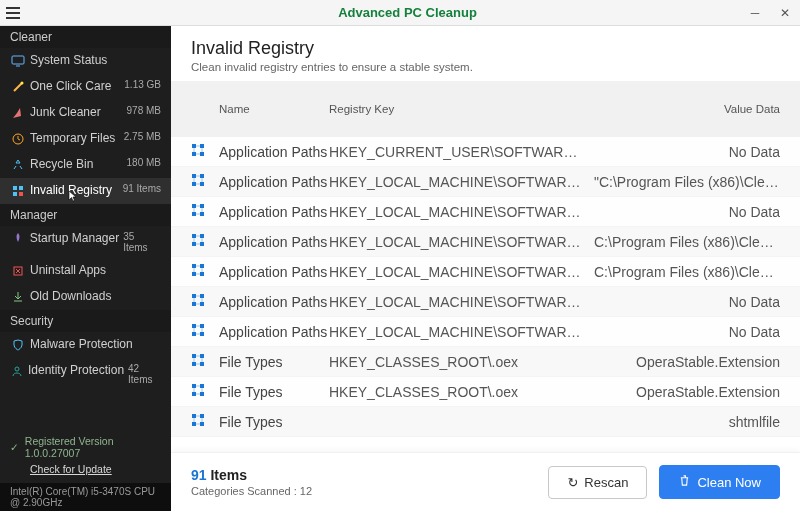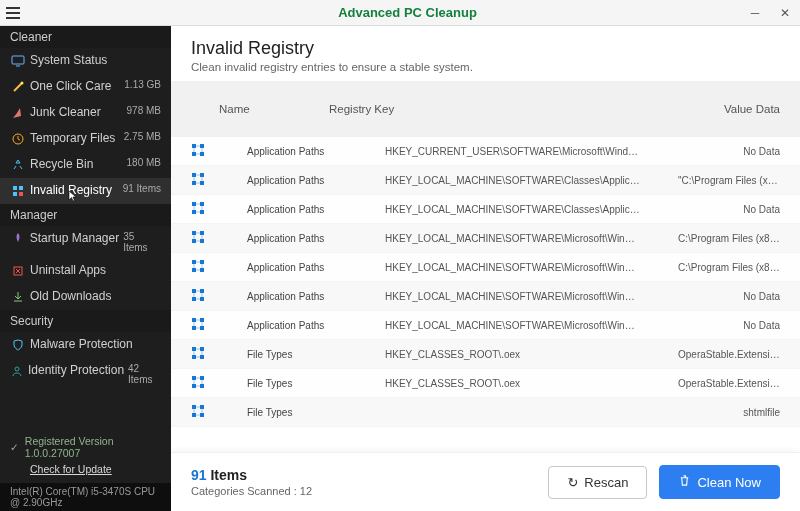--- a/index.html
+++ b/index.html
@@ -32,21 +32,21 @@
   .main-header h1 { font-size:18px; font-weight:400; color:#222; }
   .main-header .sub { font-size:11.5px; color:#666; margin-top:2px; }
   
   .grid-head { display:flex; background:#f1f1f1; padding:22px 20px; font-size:11.5px; color:#555; }
   .col-icon { width:28px; }
   .col-name { width:110px; }
   .col-key { width:265px; }
   .col-val { flex:1;text-align:right; }
   
   .grid-body { flex:1; overflow:hidden; }
-  .row { display:flex; align-items:center; padding:6px 20px; font-size:10px; color:#444; border-bottom:1px solid #f4f4f4;gap:28px; }
+  .row { display:flex; align-items:center; padding:6px 20px; font-size:14px; color:#444; border-bottom:1px solid #f4f4f4; }
   .row:nth-child(odd){ background:#fefefe; }
   .row:nth-child(even){ background:#f8f8f8; }
   .row .col-name { color:#444; }
   .row .col-key { color:#555; white-space:nowrap; overflow:hidden; text-overflow:ellipsis; padding-right:10px;}
   .row .col-val { color:#555; white-space:nowrap; overflow:hidden; text-overflow:ellipsis;}
   .reg-icon { color:#1976d2; }
   
   .footer { display:flex; align-items:center; padding: 12px 20px; gap:12px; border-top:1px solid #f0f0f0; box-shadow: 0 -2px 6px rgba(0,0,0,.04); }
   .footer .count { font-size:14px; font-weight:600; color:#222; }
   .footer .count b { color:#1976d2; font-weight:700; }

